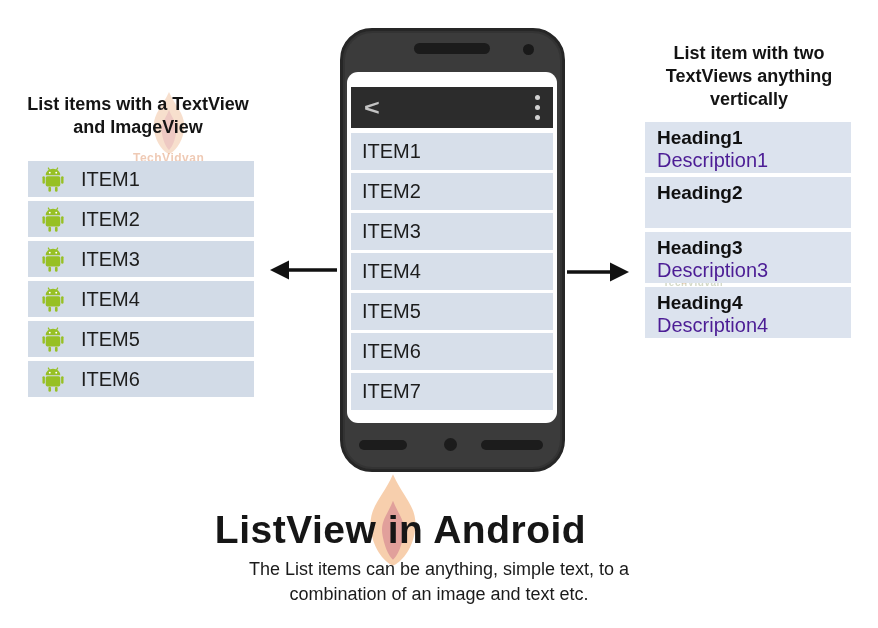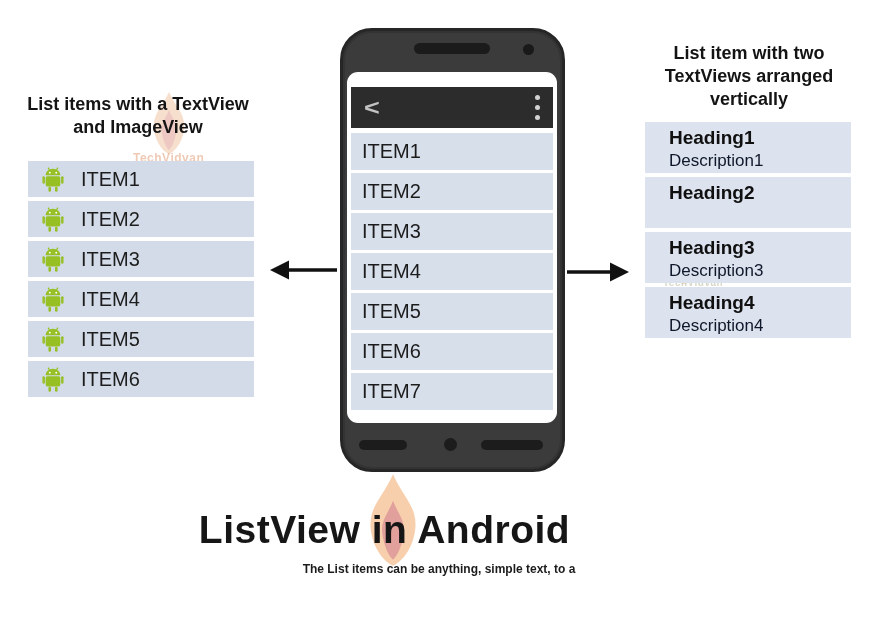--- a/index.html
+++ b/index.html
@@ -40,24 +40,24 @@
     display: flex; align-items: center;
     padding-left: 14px;
   }
   .droid { width: 22px; height: 25px; display: inline-flex; margin-right: 17px; }
   .l-label { font-size: 20px; color: #1d1d1d; }
 
   .right-list { position: absolute; left: 645px; top: 122px; width: 206px; }
   .r-row {
     height: 51px; margin-bottom: 4px;
     background: #dce3ee;
-    padding: 3px 0 0 24px;
+    padding: 3px 0 0 12px;
   }
   .r-heading { font-size: 19px; font-weight: 700; color: #101010; line-height: 25px; }
-  .r-desc    { font-size: 17px; color: #0f172a; line-height: 21px; }
+  .r-desc    { font-size: 20px; color: #4c1d95; line-height: 21px; }
 
   
   .phone {
     position: absolute; left: 340px; top: 28px;
     width: 225px; height: 444px;
     background: #3b3b3b;
     border: 3px solid #262626;
     border-radius: 32px;
     box-shadow: inset 0 0 0 2px #333333;
   }
@@ -109,29 +109,29 @@
     position: absolute; left: 101px; top: 407px;
     width: 13px; height: 13px; border-radius: 50%;
     background: #1c1c1c;
   }
 
   
   .arrows { position: absolute; left: 0; top: 0; width: 878px; height: 628px; pointer-events: none; }
 
   
   .footer-title {
-    position: absolute; left: 0; top: 508px; width: 769px;
+    position: absolute; left: 16px; top: 508px; width: 769px;
     text-align: center;
     font-size: 39px; font-weight: 800; color: #161616;
     letter-spacing: 0.5px;
   }
   .footer-sub {
     position: absolute; left: 0; top: 557px; width: 878px;
     text-align: center;
-    font-size: 12px; font-weight: 700; color: #1b1b1b;
+    font-size: 18px; font-weight: 400; color: #1b1b1b;
     line-height: 25px;
   }
   .footer-sub span { display: block; }
 </style>
 </head>
 <body>
 
 <div class="canvas">
 
   <svg class="wm-flame" style="left:148px; top:92px; opacity:0.30;" width="42" height="62" viewBox="0 0 42 62">
@@ -306,21 +306,21 @@
       <polygon points="270,270 289,260.5 289,279.5" stroke="none"></polygon>
     </g>
     <g stroke="#111111" fill="#111111">
       <line x1="567" y1="272" x2="613" y2="272" stroke-width="3.5"></line>
       <polygon points="629,272 610,262.5 610,281.5" stroke="none"></polygon>
     </g>
   </svg>
 
   <div class="panel-title right-title">
     <span>List item with two</span>
-    <span>TextViews arranged</span>
+    <span>TextViews anything</span>
     <span>vertically</span>
   </div>
 
   <div class="right-list">
     <div class="r-row">
       <div class="r-heading">Heading1</div>
       <div class="r-desc">Description1</div>
     </div>
     <div class="r-row">
       <div class="r-heading">Heading2</div>
@@ -331,15 +331,16 @@
     </div>
     <div class="r-row">
       <div class="r-heading">Heading4</div>
       <div class="r-desc">Description4</div>
     </div>
   </div>
 
   <div class="footer-title">ListView in Android</div>
   <div class="footer-sub">
     <span>The List items can be anything, simple text, to a</span>
+    <span>combination of an image and text etc.</span>
   </div>
 
 </div>
 
 </body></html>

